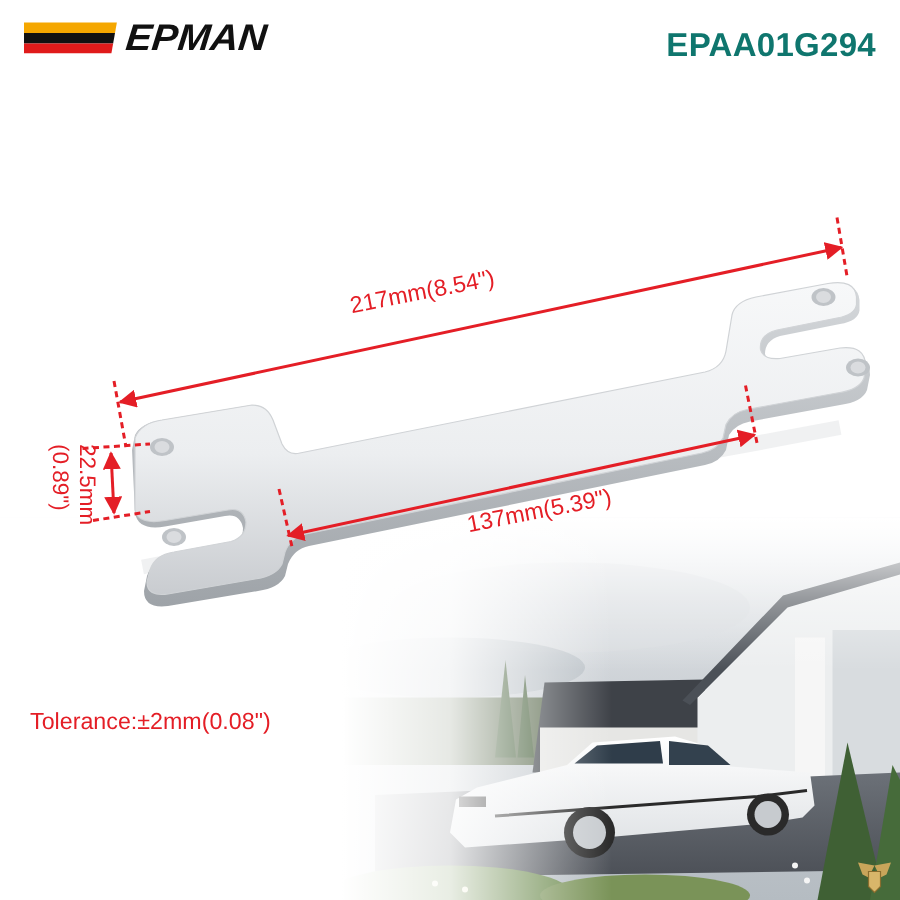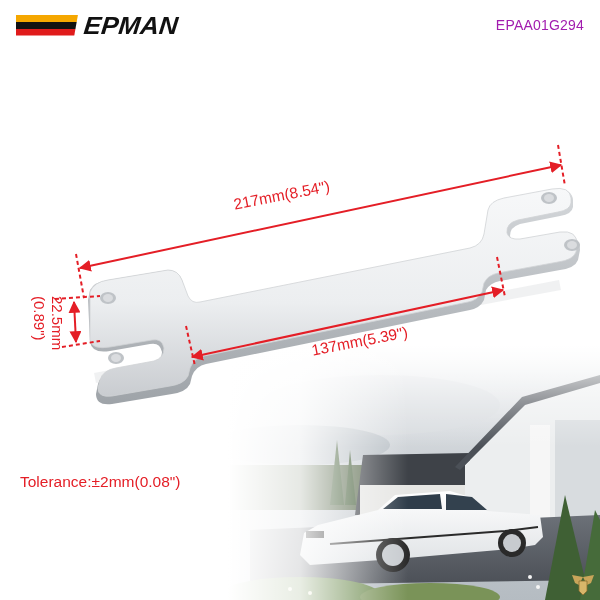--- a/index.html
+++ b/index.html
@@ -6,21 +6,21 @@
     html, body { width: 600px; height: 600px; overflow: hidden; background: #ffffff; }
     body { position: relative; font-family: "Liberation Sans", sans-serif; }
 
     .canvas { position: absolute; left: 0; top: 0; width: 600px; height: 600px; background: #ffffff; overflow: hidden; }
 
     
     .logo { position: absolute; left: 16px; top: 14px; height: 22px; display: flex; align-items: center; }
     .logo-stripes { width: 62px; height: 21px; display: flex; flex-direction: column; clip-path: polygon(0 0, 100% 0, 94% 100%, 0 100%); }
     .logo-stripes span { flex: 1; display: block; }
     .logo-text { margin-left: 6px; font-size: 26px; font-weight: 700; font-style: italic; letter-spacing: 0px; color: #111111; line-height: 22px; transform: skewX(-6deg) scaleY(0.95); }
-    .sku { position: absolute; right: 16px; top: 17px; font-size: 14px; font-weight: 400; color: #a21caf; letter-spacing: 0.2px; }
+    .sku { position: absolute; right: 16px; top: 17px; font-size: 22px; font-weight: 700; color: #0f766e; letter-spacing: 0.2px; }
 
     
     .photo { position: absolute; left: 0; top: 345px; width: 600px; height: 255px; }
     .photo-fade { position: absolute; left: 0; top: 345px; width: 600px; height: 255px;
       background:
         linear-gradient(90deg, #ffffff 0%, #ffffff 38%, rgba(255,255,255,0.85) 50%, rgba(255,255,255,0) 68%),
         linear-gradient(180deg, #ffffff 0%, rgba(255,255,255,0.4) 22%, rgba(255,255,255,0) 40%);
       pointer-events: none; }
 
     

